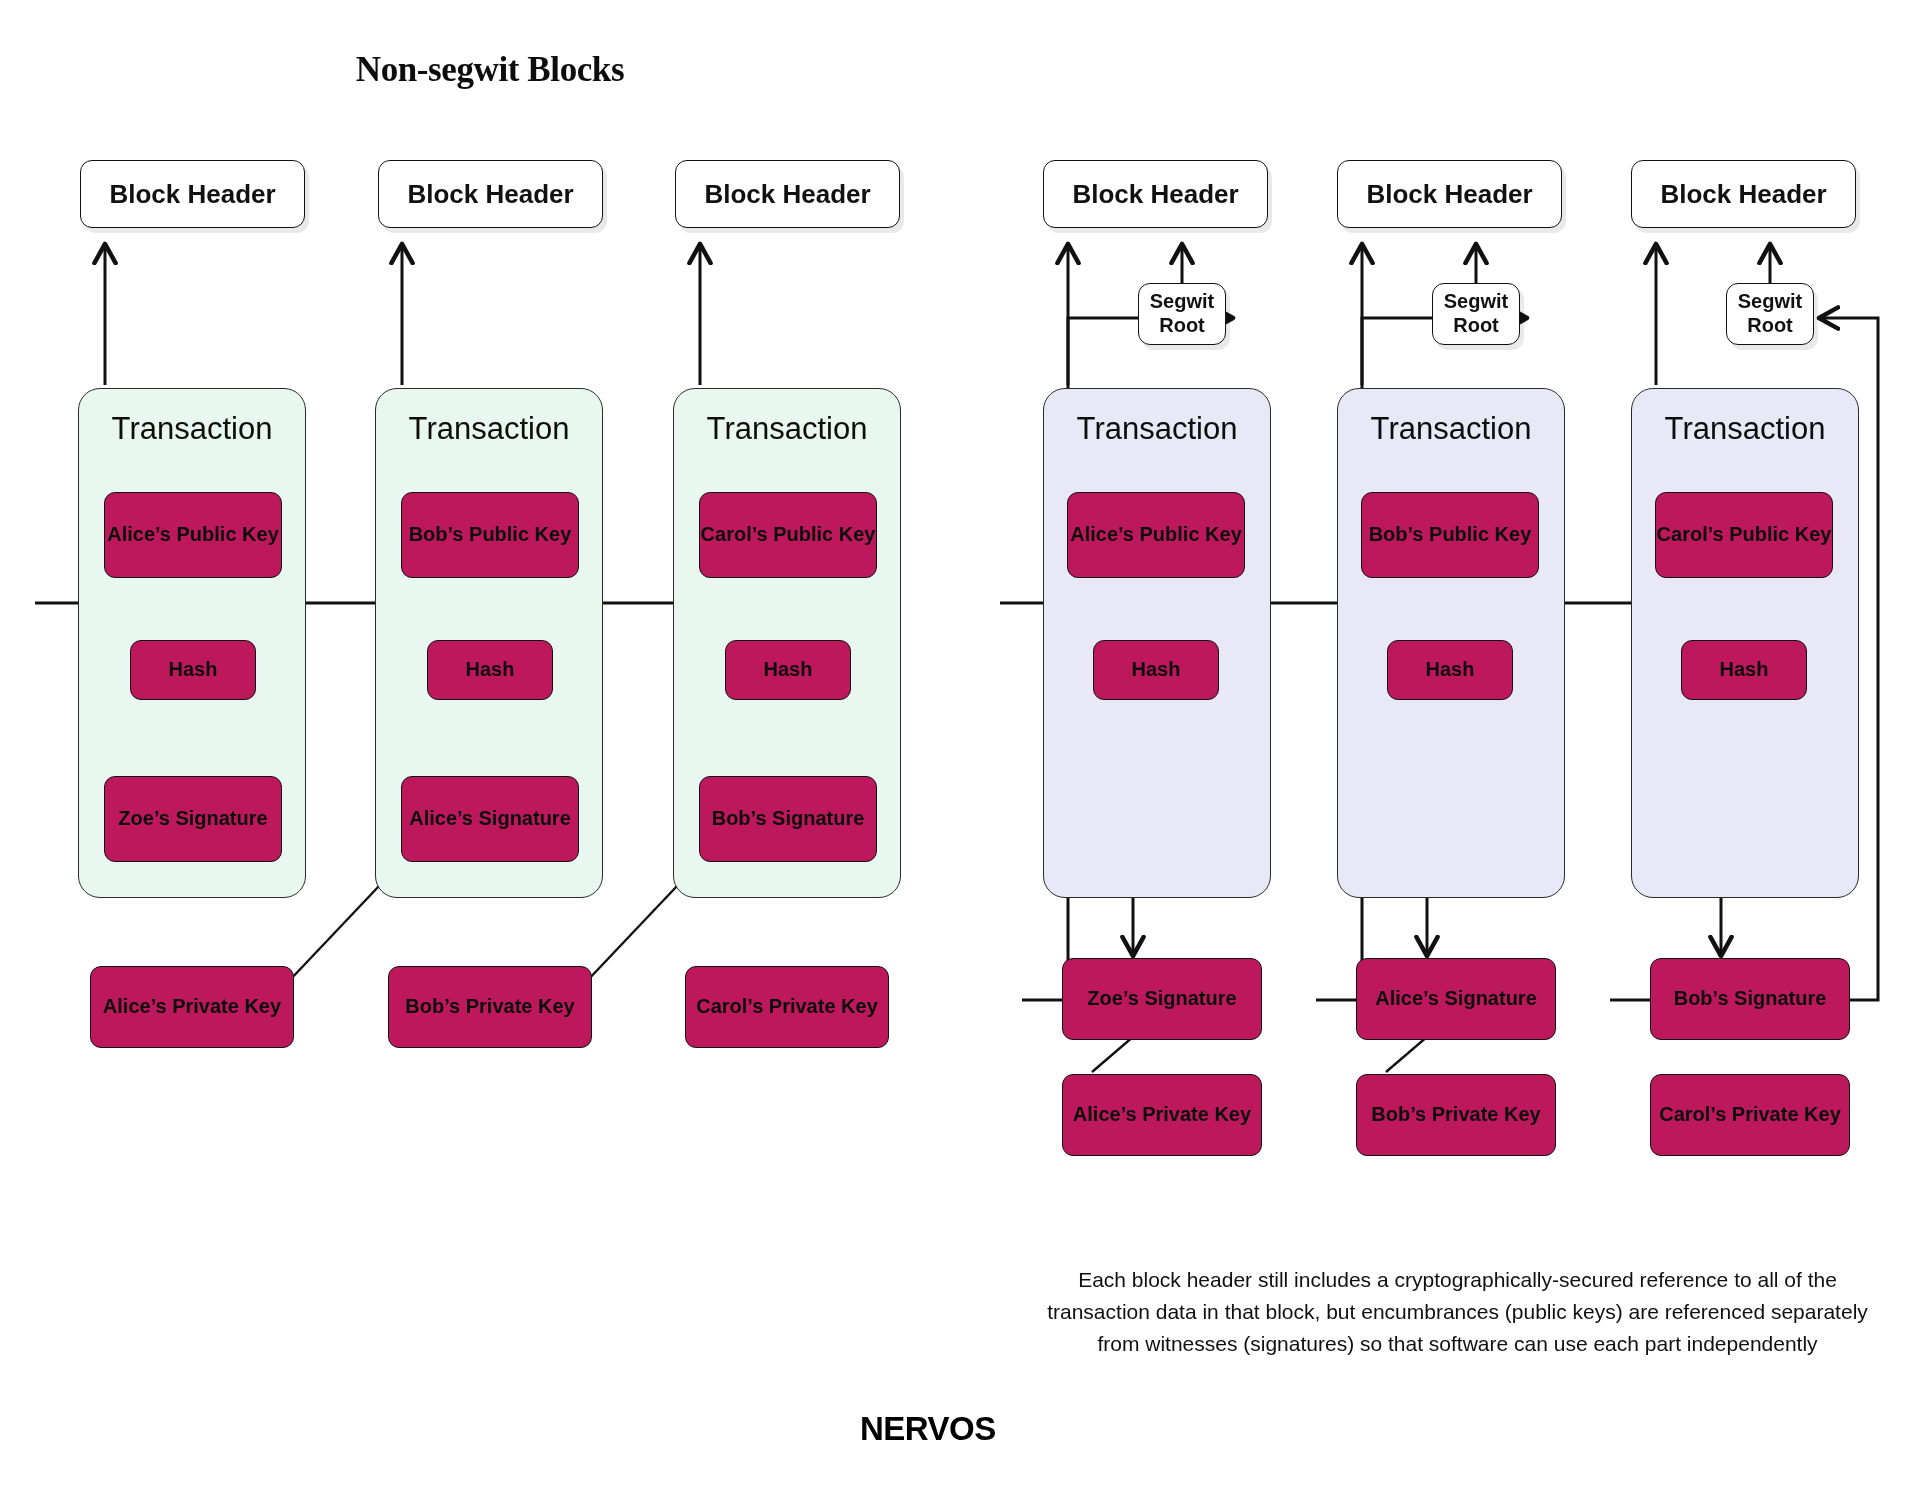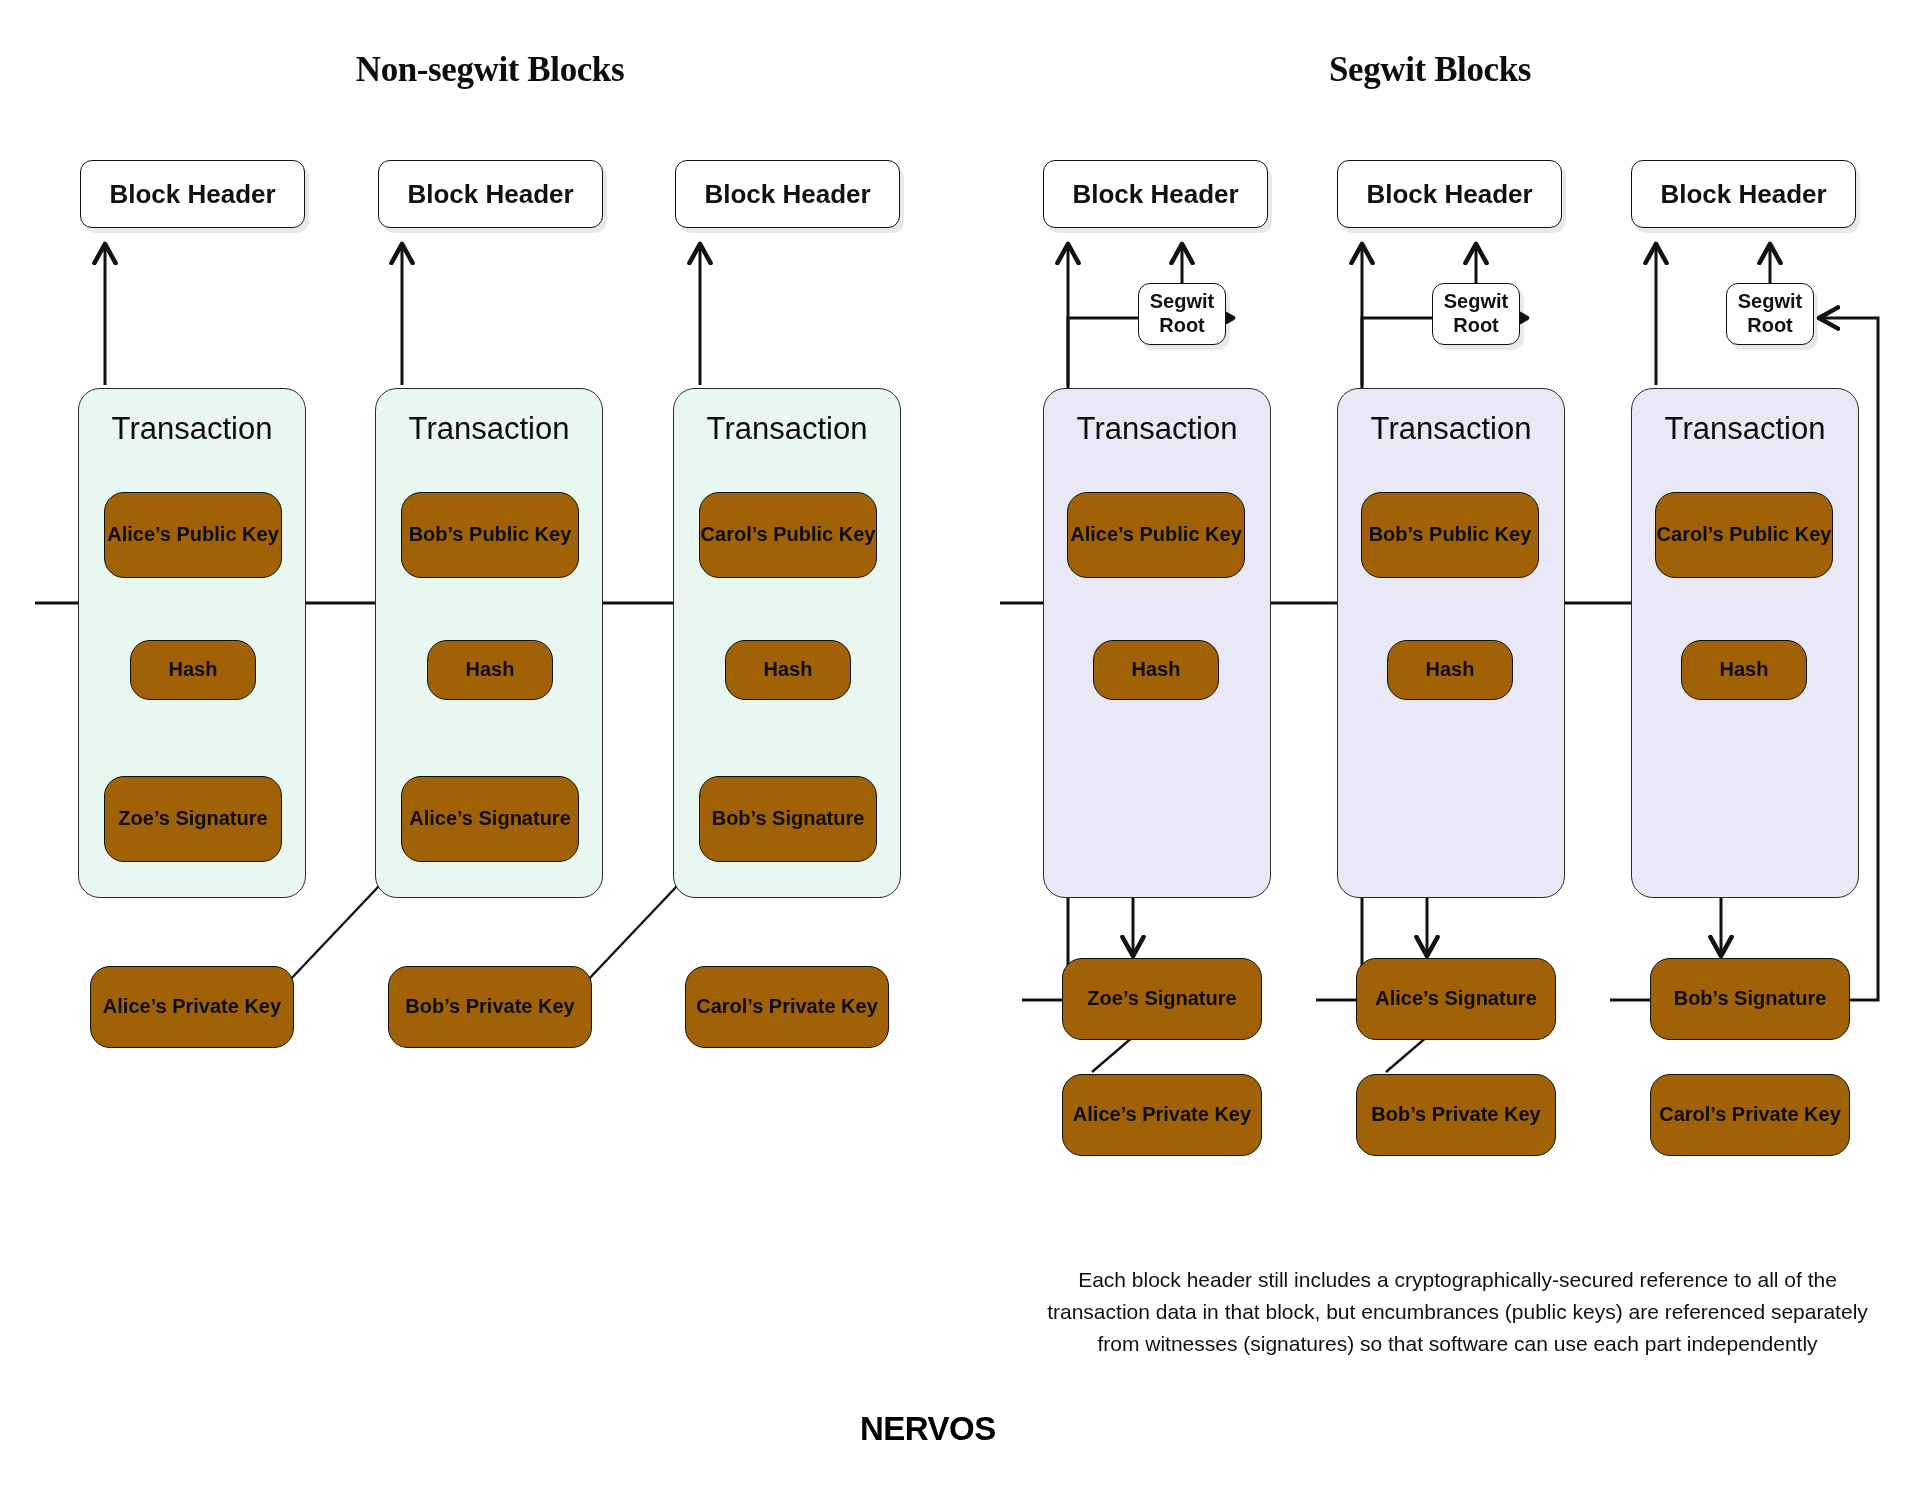--- a/index.html
+++ b/index.html
@@ -78,23 +78,23 @@
     position: absolute;
     left: 0; right: 0;
     top: 22px;
     text-align: center;
     font-size: 31px;
     font-weight: 400;
     color: #0d0d0d;
   }
   
   .pink {
-    background: #a16207;
+    background: #be185d;
     border: 1.3px solid #111111;
-    border-radius: 20px;
+    border-radius: 11px;
     font-weight: bold;
     font-size: 20px;
     color: #0d0d0d;
   }
   .caption {
     position: absolute;
     font-size: 21px;
     font-weight: 400;
     line-height: 1.52;
     text-align: center;
@@ -170,21 +170,20 @@
       <path d="M1022,1000 L1068,1000 L1068,318 L1232,318" marker-end="url(#ah)"></path>
       <path d="M1316,1000 L1362,1000 L1362,318 L1526,318" marker-end="url(#ah)"></path>
       <path d="M1610,1000 L1878,1000 L1878,318 L1820,318" marker-end="url(#ah)"></path>
 
       <path d="M1092,1072 L1190,988" stroke-width="2.4" marker-end="url(#ahs)"></path>
       <path d="M1386,1072 L1484,988" stroke-width="2.4" marker-end="url(#ahs)"></path>
     </g>
   </svg>
 
   <div class="panel-title" style="left:0;top:50px;width:980px;">Non-segwit Blocks</div>
-  <div class="panel-title" style="left:940px;top:50px;width:980px;">Segwit Blocks</div>
 
   <div class="node hdr" style="left:80px;top:160px;width:225px;height:68px;">Block Header</div>
   <div class="node hdr" style="left:378px;top:160px;width:225px;height:68px;">Block Header</div>
   <div class="node hdr" style="left:675px;top:160px;width:225px;height:68px;">Block Header</div>
 
   <div class="node txbox green" style="left:78px;top:388px;width:228px;height:510px;">
     <span class="txlabel">Transaction</span>
   </div>
   <div class="node txbox green" style="left:375px;top:388px;width:228px;height:510px;">
     <span class="txlabel">Transaction</span>

